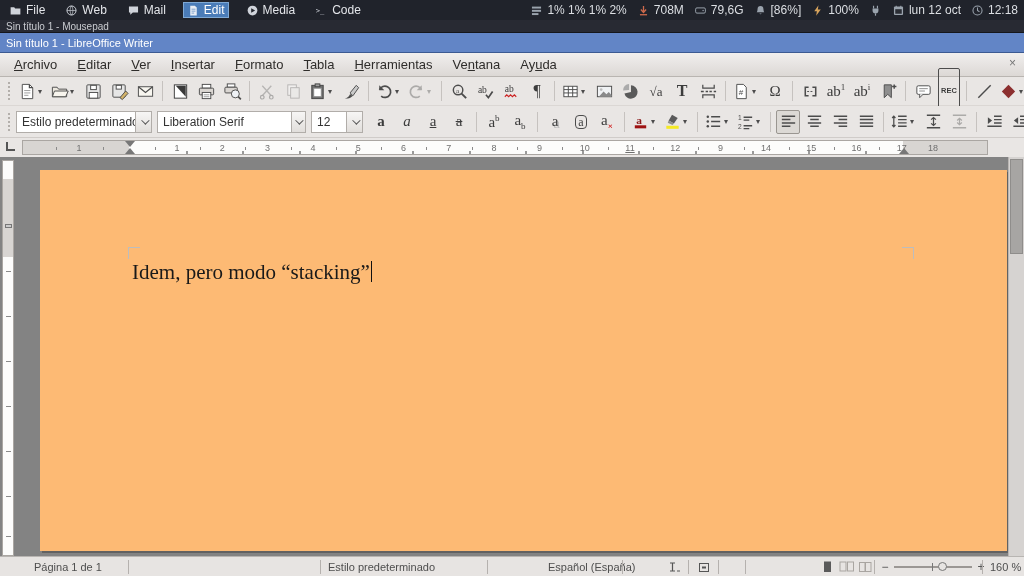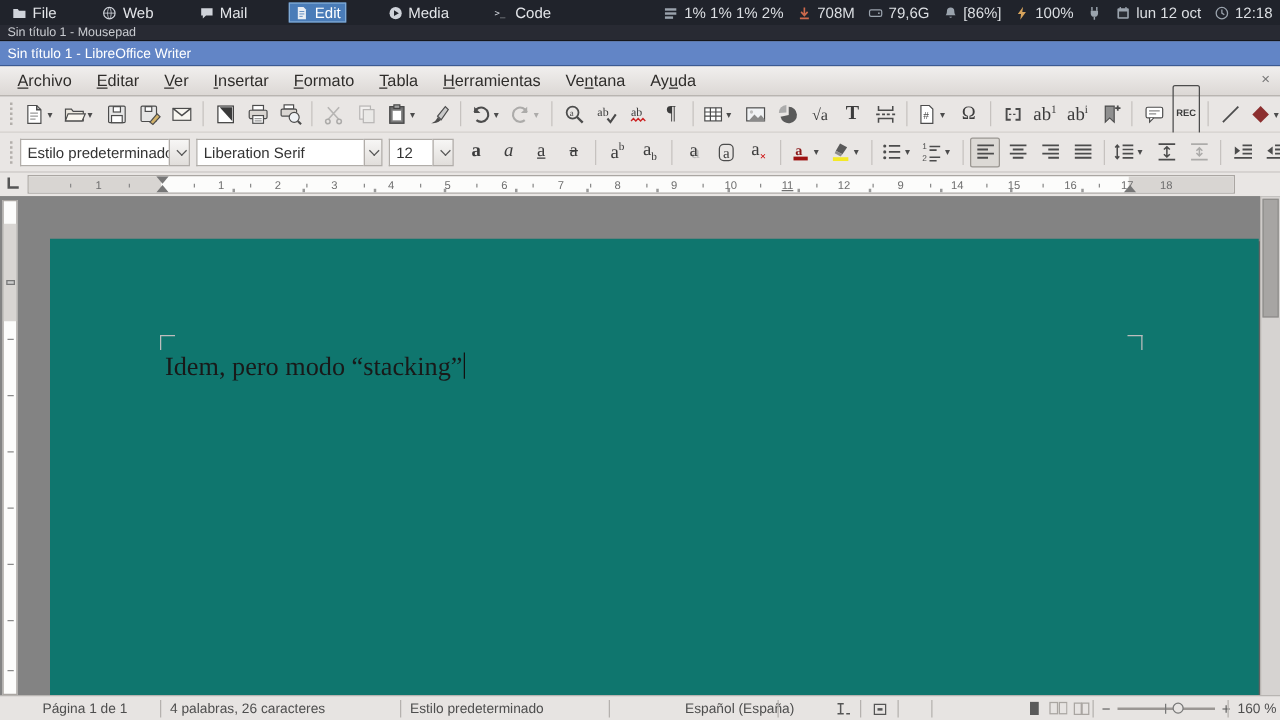--- a/index.html
+++ b/index.html
@@ -2,21 +2,21 @@
 <html><head>
 <meta charset="utf-8">
 <style>
   * { box-sizing: border-box; margin:0; padding:0; }
   body { font-family:"Liberation Sans","DejaVu Sans",sans-serif; }
   .screen { position:relative; width:1024px; height:576px; overflow:hidden; background:#838383; }
 
   
   .topbar { position:absolute; left:0; top:0; width:1024px; height:20px; background:#20232b;
             display:flex; align-items:center; justify-content:space-between; padding:0 6px; }
-  .ws-wrap { display:flex; align-items:flex-end; gap:30px; }
+  .ws-wrap { display:flex; align-items:flex-end; gap:14px; }
   .ws { display:flex; align-items:center; gap:4px; color:#e3e5e9; font-size:12px; height:16px; padding:0 3px; }
   .ws.active { background:#4a7cb8; border:1px solid #7fa9d4; color:#fff; }
   .stats-wrap { display:flex; align-items:center; gap:10px; color:#dcdfe3; font-size:12px; }
   .stat { display:flex; align-items:center; gap:4px; }
   .icn12 svg { width:13px; height:13px; display:block; }
 
   
   .wm-title { position:absolute; left:0; width:1024px; font-size:11px; display:flex; align-items:center; padding-left:6px; }
   .wm-title.mousepad { top:20px; height:13px; background:#282a33; color:#c9cbd0; border-bottom:1px solid #15161b; font-size:10px; }
   .wm-title.writer { top:33px; height:20px; background:#6285c6; color:#ffffff; border-bottom:1px solid #3c5a92; }
@@ -74,21 +74,21 @@
   .rtick.tab { bottom:0; width:2px; height:3px; background:#9a9a9a; }
   .imark { position:absolute; width:0; height:0; }
   .corner-sq { position:absolute; left:1008px; top:139px; width:14px; height:16px; background:#dedbd8; border:1px solid #b5b1ae; }
 
   
   .docarea { position:absolute; left:0; top:157px; width:1024px; height:399px; background:#838383; }
   .vruler { position:absolute; left:2px; top:3px; width:12px; height:396px; background:#fcfcfb; border:1px solid #aaa6a2; }
   .vr-margin { position:absolute; left:0; right:0; top:18px; height:78px; background:#d8d5d2; }
   .vr-tick { position:absolute; left:3px; width:5px; height:1px; background:#8a8a8a; }
   .vr-mark { position:absolute; left:2px; top:63px; width:7px; height:4px; border:1px solid #777; background:#ccc; }
-  .page { position:absolute; left:40px; top:34px; width:967px; height:381px; background:#0f766e;
+  .page { position:absolute; left:40px; top:13px; width:967px; height:381px; background:#fdba74;
           box-shadow:2px 2px 0 rgba(0,0,0,.25); }
   .tcorner { position:absolute; width:12px; height:12px; }
   .tcorner.tl { left:88px; top:77px; border-top:1px solid #bdbdbd; border-left:1px solid #bdbdbd; }
   .tcorner.tr { left:862px; top:77px; border-top:1px solid #bdbdbd; border-right:1px solid #bdbdbd; }
   .doc-text { position:absolute; left:92px; top:90px; font-family:"Liberation Serif","DejaVu Serif",serif;
               font-size:21px; color:#191919; white-space:pre; }
   .caret { display:inline-block; width:1.5px; height:21px; background:#111; vertical-align:-3px; margin-left:1px; }
   .vscroll { position:absolute; right:0; top:0; width:16px; height:399px; background:#d6d3d1; border-left:1px solid #bab6b3; }
   .vthumb { position:absolute; left:1px; width:13px; top:2px; height:95px; background:#a7a5a3; border:1px solid #8f8d8b; }
 
@@ -784,21 +784,20 @@
       <div class="doc-text"><span>Idem, pero modo “stacking”</span><span class="caret"></span></div>
     </div>
     <div class="vscroll">
       <div class="vthumb"></div>
     </div>
   </div>
 
   <div class="statusbar">
     <span class="sb" style="left:34px">Página 1 de 1</span>
     <span class="sdiv" style="left:128px"></span>
-    <span class="sb" style="left:136px">4 palabras, 26 caracteres</span>
     <span class="sdiv" style="left:320px"></span>
     <span class="sb" style="left:328px">Estilo predeterminado</span>
     <span class="sdiv" style="left:487px"></span>
     <span class="sb" style="left:548px">Español (España)</span>
     <span class="sdiv" style="left:622px"></span>
     <span class="sb" style="left:666px">
       <svg width="16" height="14" viewBox="0 0 16 14">
           <path d="M4 3 h5 M6.5 3 v8 M4 11 h5 M11 11 h3" stroke="#555" stroke-width="1.2" fill="none"></path>
         </svg>
     </span>

